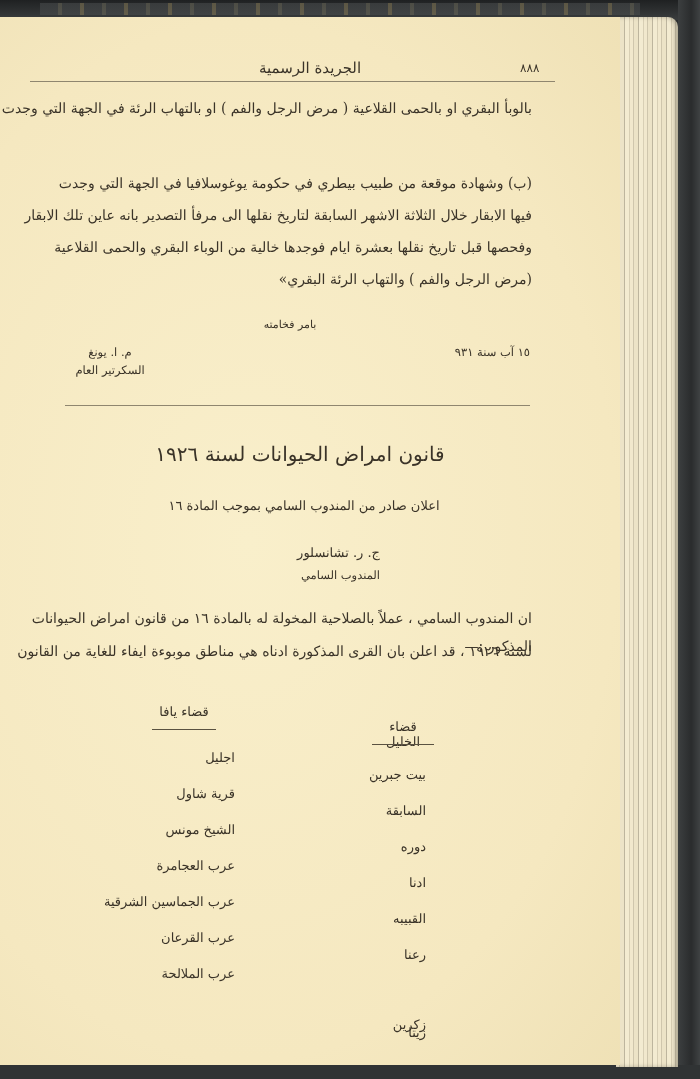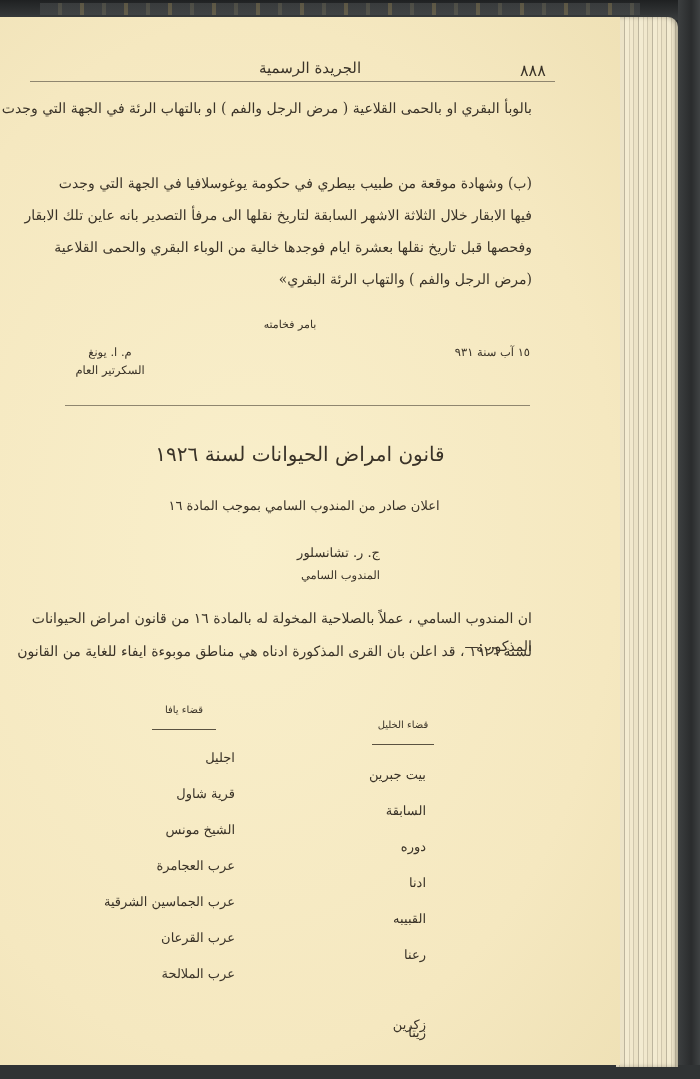--- a/index.html
+++ b/index.html
@@ -36,29 +36,29 @@
   }
   .page {
     position: absolute; left: 0; top: 17px; width: 620px; height: 1048px;
     background: #f7ecc6;
     background-image: radial-gradient(ellipse at 40% 50%, #f9efcb 0%, #f5e8c0 70%, #efe1b6 100%);
     color: #3a3328;
   }
   .rtl { direction: rtl; unicode-bidi: embed; }
   .abs { position: absolute; }
   .hdr-title { left: 220px; top: 42px; width: 180px; text-align: center; font-size: 15px; }
-  .hdr-num { left: 520px; top: 44px; font-size: 16px; }
+  .hdr-num { left: 520px; top: 44px; font-size: 12px; }
   .hdr-rule { left: 30px; top: 64px; width: 525px; height: 1px; background: #8f866f; }
   .para-line { right: 88px; font-size: 14px; white-space: nowrap; }
   .sig-center { left: 200px; width: 180px; text-align: center; font-size: 11px; }
   .small { font-size: 11.5px; }
   .sep-rule { left: 65px; top: 388px; width: 465px; height: 1px; background: #8f866f; }
   .law-title { left: 100px; top: 425px; width: 400px; text-align: center; font-size: 20px; }
   .law-sub { left: 104px; top: 481px; width: 400px; text-align: center; font-size: 13px; }
-  .col-head { font-size: 10px; text-align: center; }
+  .col-head { font-size: 13px; text-align: center; }
   .col-head-rule { height: 1px; background: #5a5241; }
   .village { font-size: 13px; white-space: nowrap; }
 </style>
 </head>
 <body>
 
 <div class="cover-top">
     <div class="cloth"></div>
   </div>
 <div class="cover-right"></div>

